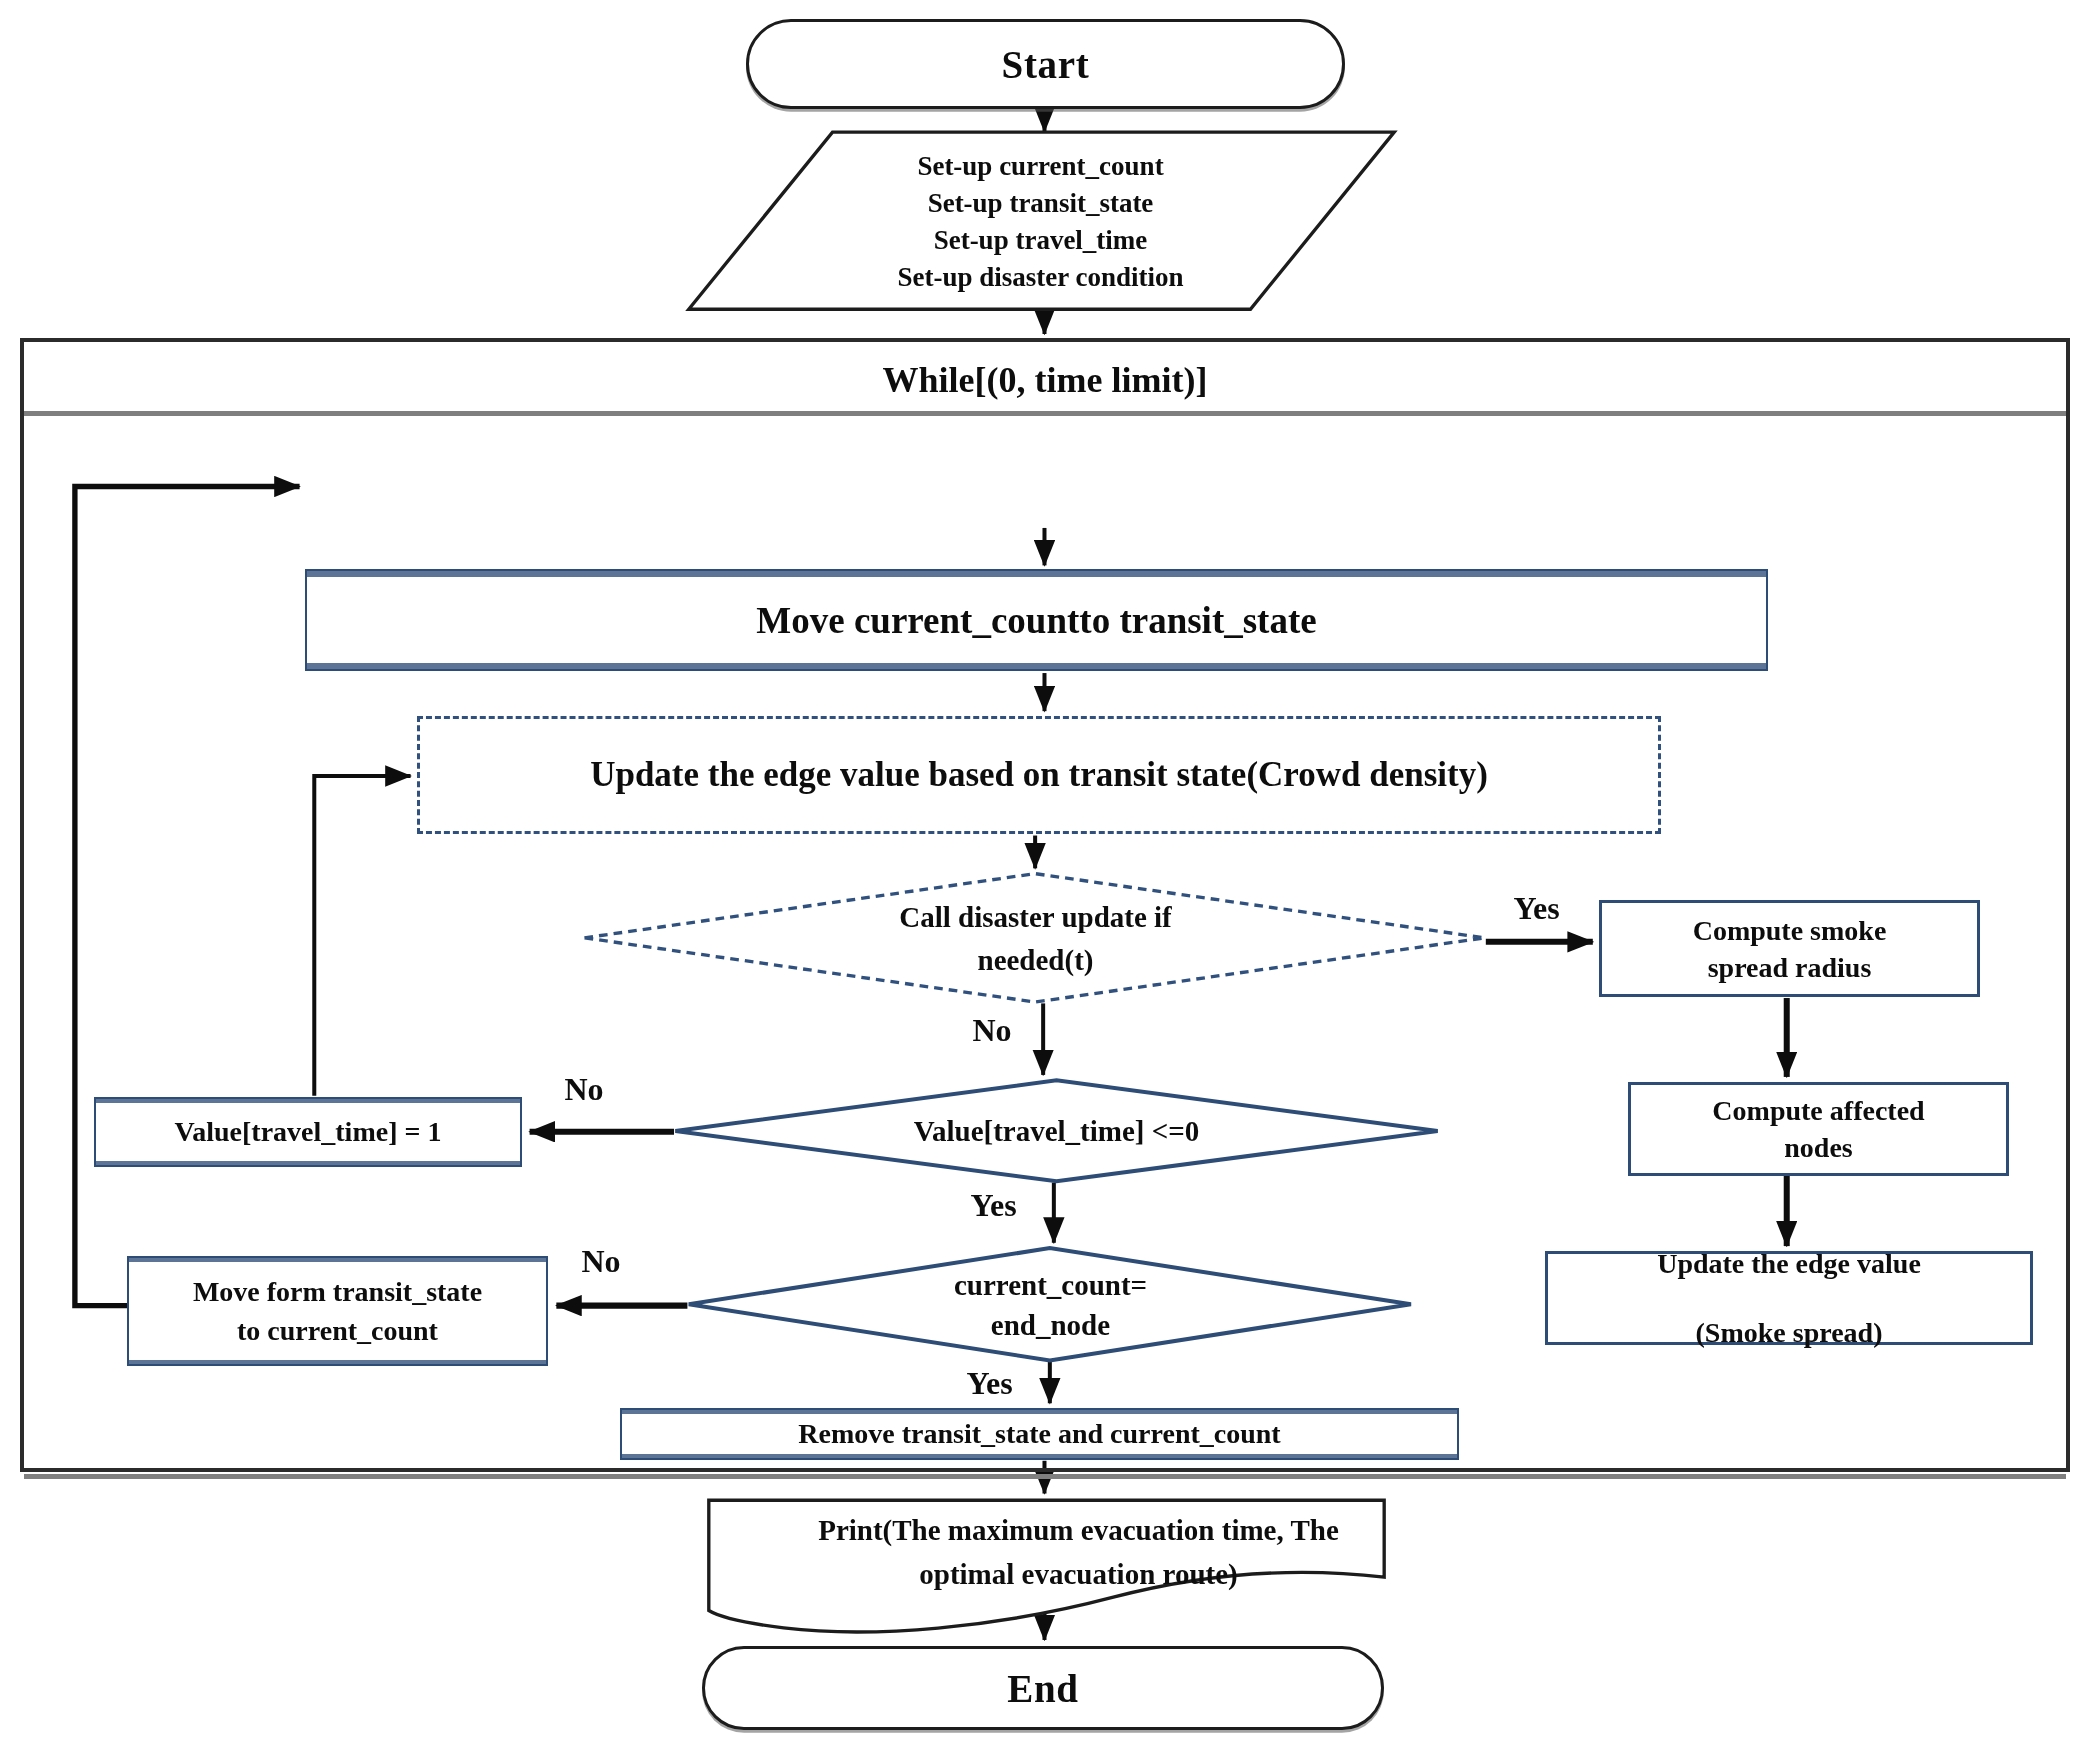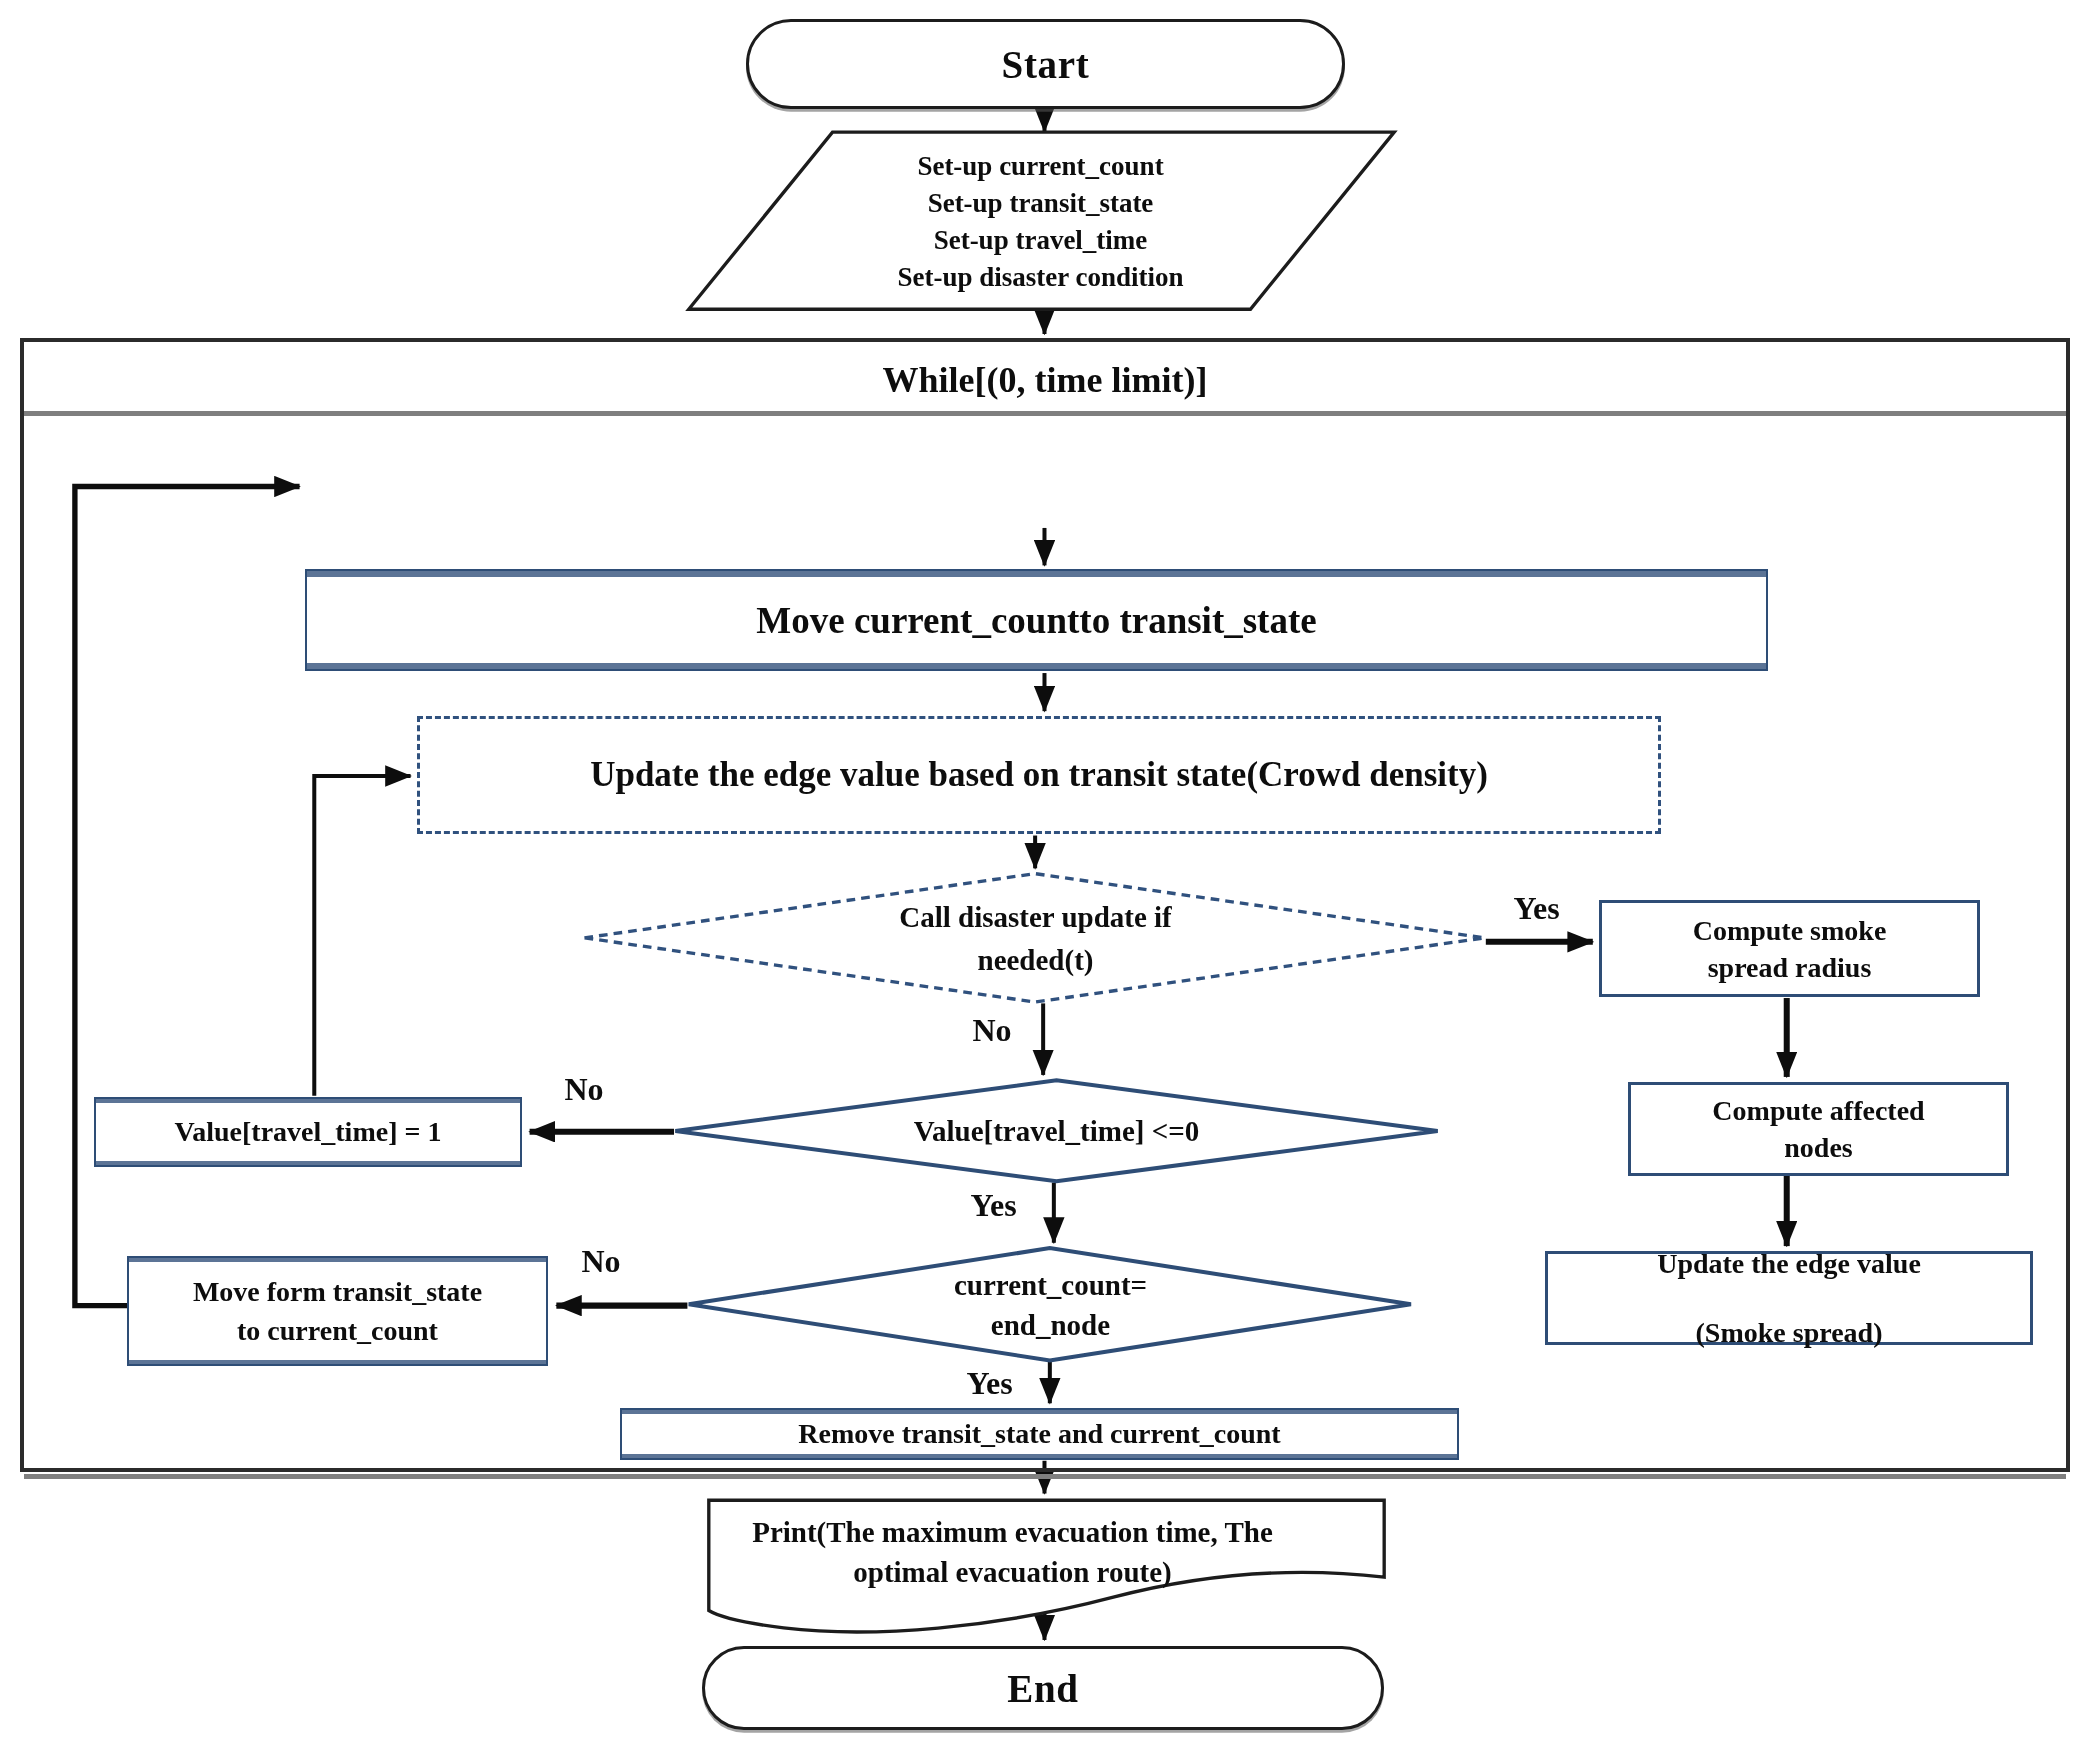--- a/index.html
+++ b/index.html
@@ -151,21 +151,21 @@
   </div>
   <div class="abs ctr lines plain t42" style="left:1545px;top:1251px;width:488px;height:94px;line-height:37px;gap:32px;">
     <div>Update the edge value</div>
     <div>(Smoke spread)</div>
   </div>
 
   <div class="abs ctr accent-sm t42" style="left:620px;top:1408px;width:839px;height:52px;">
     <span>Remove transit_state and current_count</span>
   </div>
 
-  <div class="abs ctr lines t44" style="left:688px;top:1510px;width:649px;height:84px;line-height:40px;">
+  <div class="abs ctr lines t44" style="left:754px;top:1510px;width:649px;height:84px;line-height:40px;justify-content:space-between;">
     <div>Print(The maximum evacuation time, The</div>
     <div>optimal evacuation route)</div>
   </div>
 
   <div class="abs ctr oval" style="left:702px;top:1646px;width:682px;height:84px;">
     <span>End</span>
   </div>
 
   <div class="abs ctr edge-label" style="left:1493px;top:888px;width:87px;height:40px;">Yes</div>
   <div class="abs ctr edge-label" style="left:955px;top:1010px;width:74px;height:40px;">No</div>

